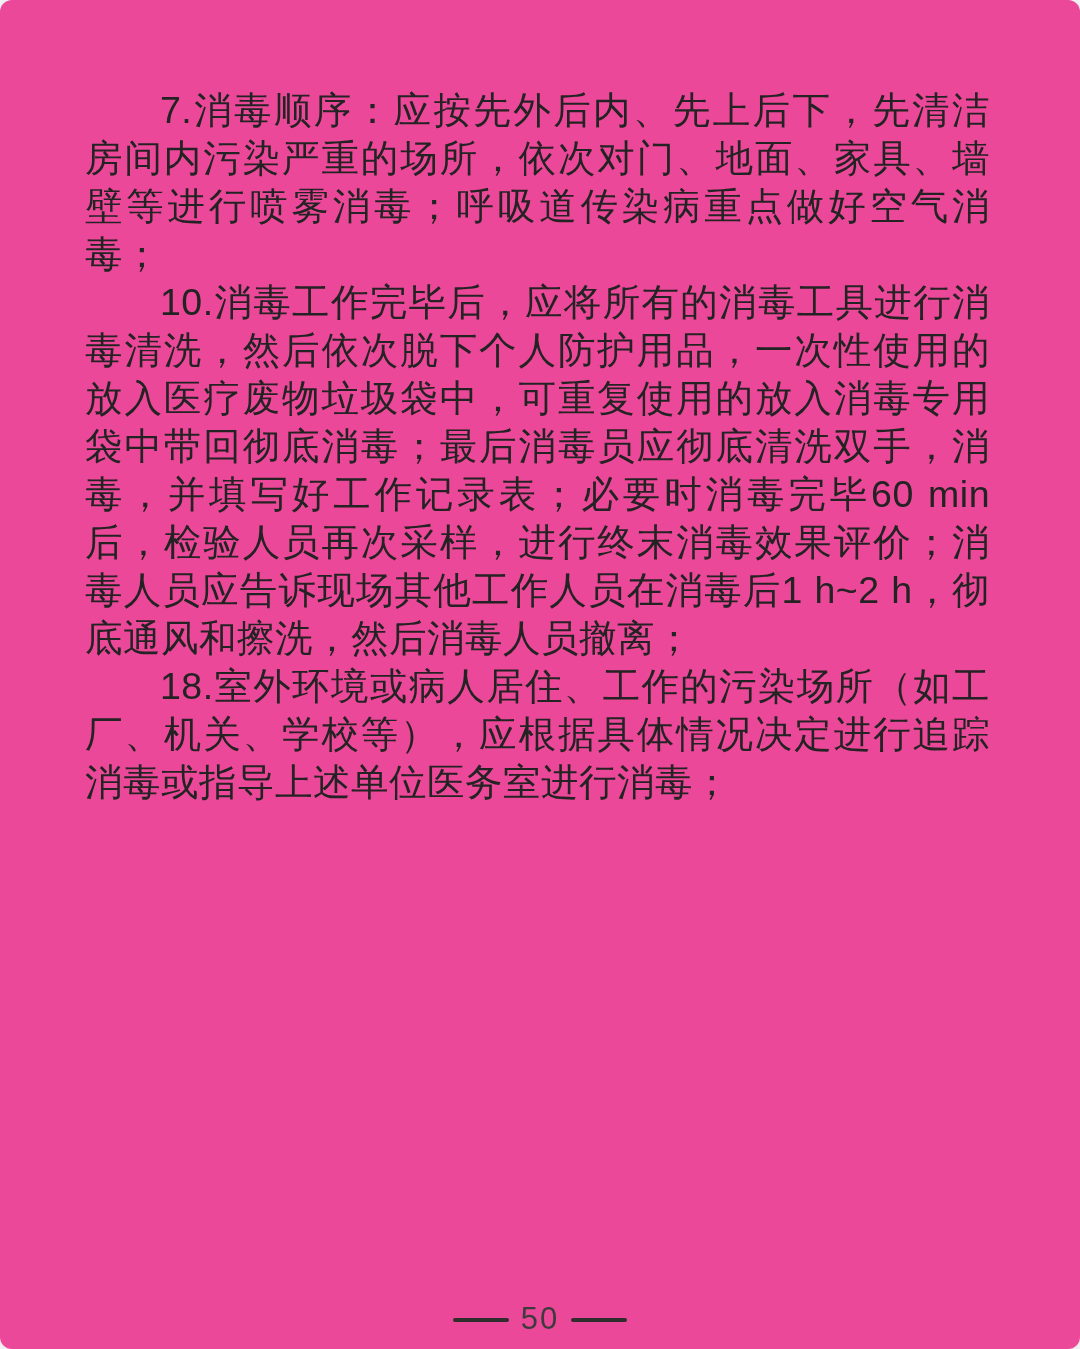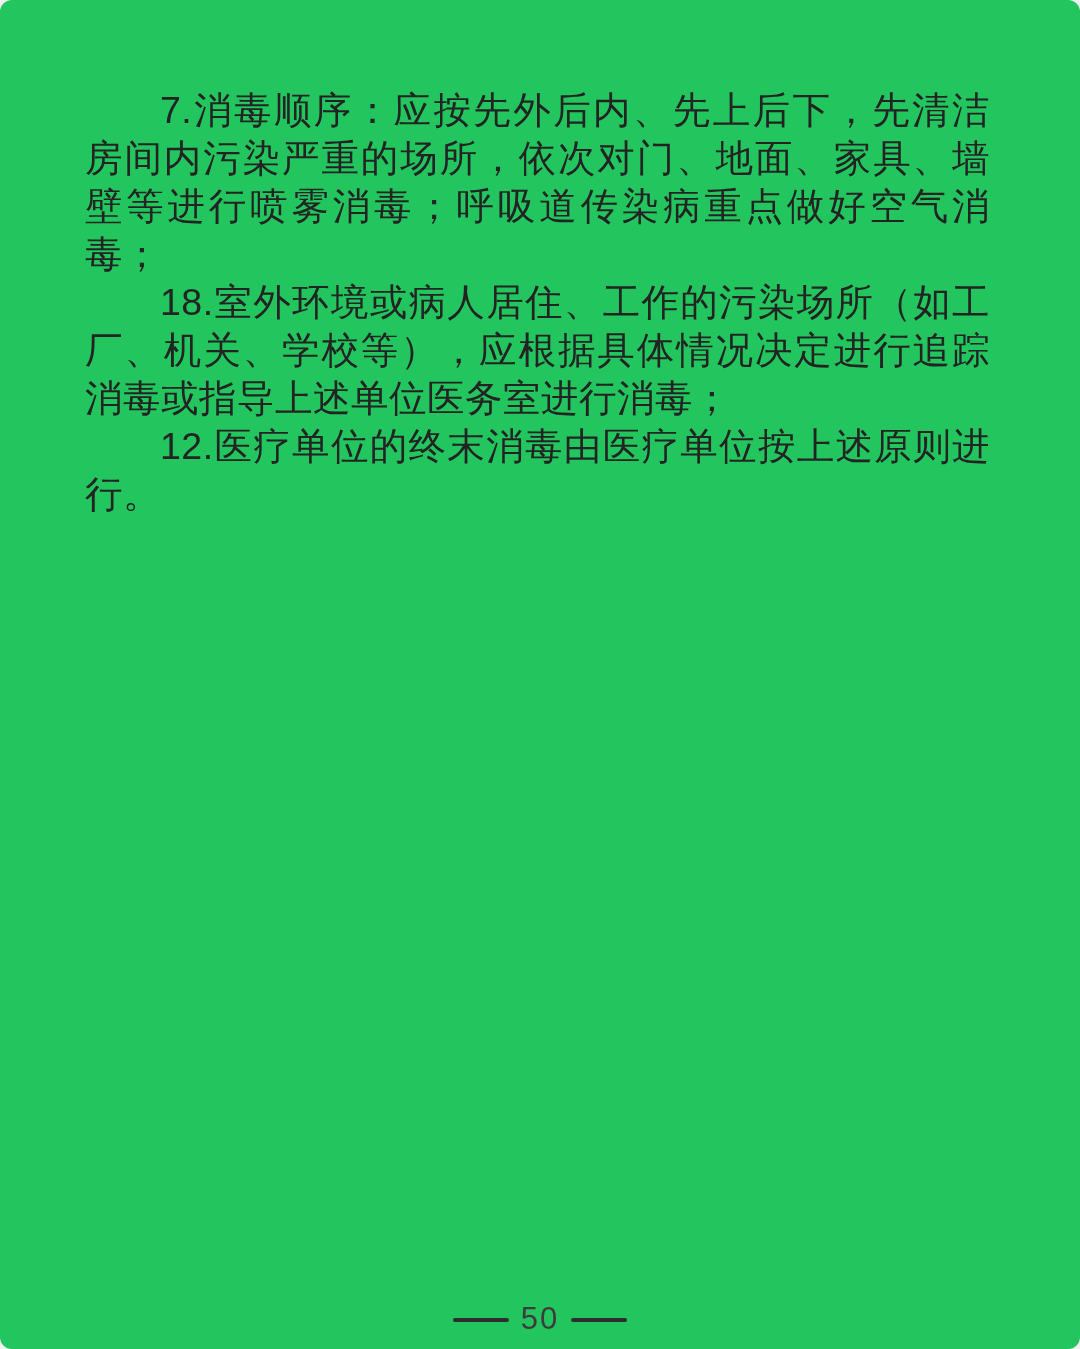--- a/index.html
+++ b/index.html
@@ -6,21 +6,21 @@
     margin: 0;
     padding: 0;
     width: 1080px;
     height: 1349px;
     background: #f2f2f4;
     font-family: "Liberation Sans", "DejaVu Sans", sans-serif;
   }
   .page {
     position: absolute;
     inset: 0;
-    background: #22c55e;
+    background: #ec4899;
     border-radius: 12px;
     box-shadow: 0 0 10px rgba(0,0,0,0.04);
     overflow: hidden;
   }
   .content {
     position: absolute;
     top: 86px;
     left: 85px;
     right: 90px;
     color: #232323;
@@ -56,22 +56,22 @@
     line-height: 1;
     transform: translateY(-1px);
   }
 </style>
 </head>
 <body>
 
 <div class="page">
   <main class="content">
     <p>7.消毒顺序：应按先外后内、先上后下，先清洁房间内污染严重的场所，依次对门、地面、家具、墙壁等进行喷雾消毒；呼吸道传染病重点做好空气消毒；</p>
+    <p>10.消毒工作完毕后，应将所有的消毒工具进行消毒清洗，然后依次脱下个人防护用品，一次性使用的放入医疗废物垃圾袋中，可重复使用的放入消毒专用袋中带回彻底消毒；最后消毒员应彻底清洗双手，消毒，并填写好工作记录表；必要时消毒完毕60 min后，检验人员再次采样，进行终末消毒效果评价；消毒人员应告诉现场其他工作人员在消毒后1 h~2 h，彻底通风和擦洗，然后消毒人员撤离；</p>
     <p>18.室外环境或病人居住、工作的污染场所（如工厂、机关、学校等），应根据具体情况决定进行追踪消毒或指导上述单位医务室进行消毒；</p>
-    <p>12.医疗单位的终末消毒由医疗单位按上述原则进行。</p>
   </main>
 
   <footer class="page-footer">
     <span class="footer-dash"></span>
     <span class="page-number">50</span>
     <span class="footer-dash"></span>
   </footer>
 </div>
 
 </body></html>

